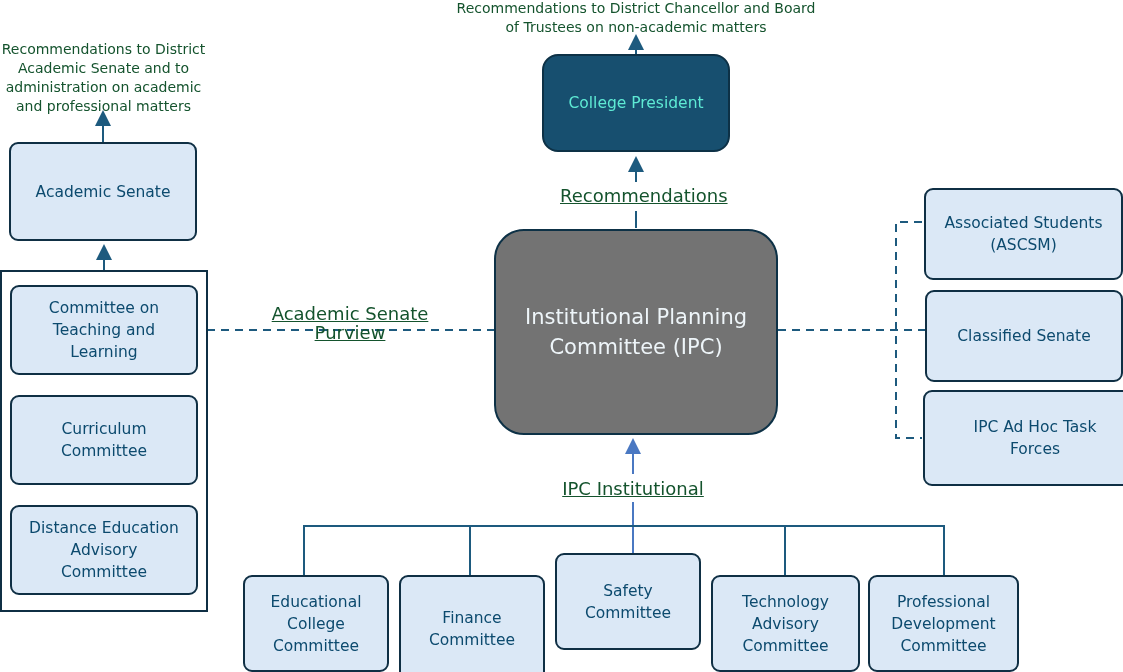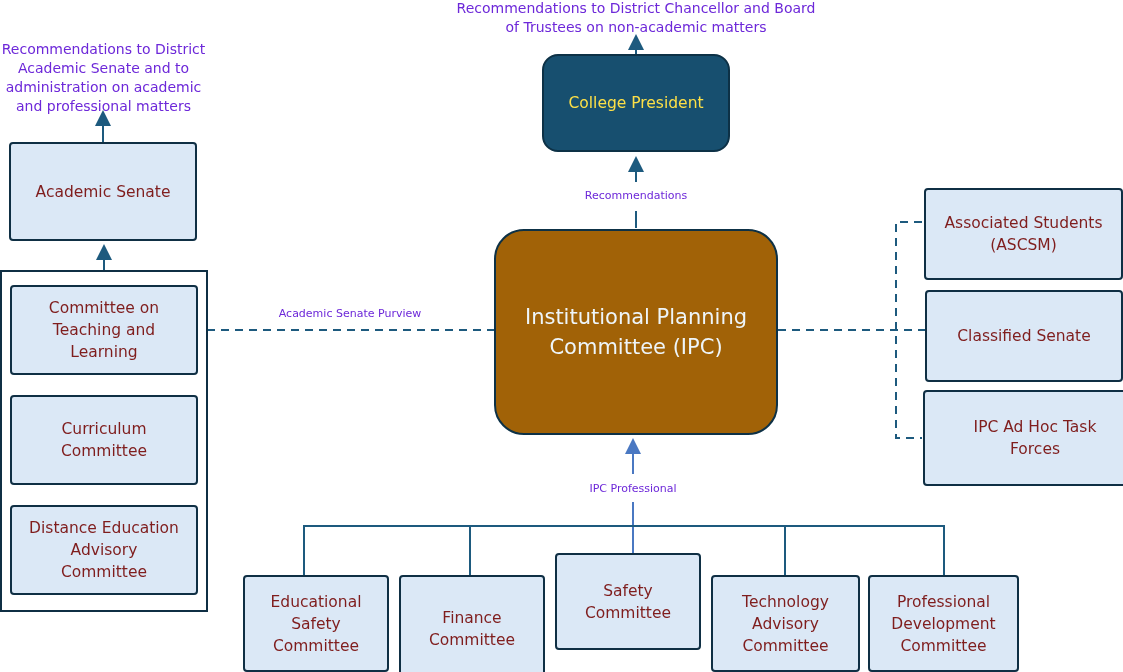--- a/index.html
+++ b/index.html
@@ -1,25 +1,25 @@
 <!DOCTYPE html>
 <html><head>
 <meta charset="utf-8">
 <style>
   html, body { margin:0; padding:0; background:#ffffff; }
   body { width:1123px; height:672px; position:relative; overflow:hidden;
          font-family:"DejaVu Sans", "Liberation Sans", sans-serif; color:#1a1a1a; }
   svg.connectors { position:absolute; left:0; top:0; width:1123px; height:672px; }
   .box { position:absolute; box-sizing:border-box; display:flex; align-items:center;
          justify-content:center; text-align:center; border:2px solid #0f2f44;
-         border-radius:4px; background:#dbe8f6; font-size:15.5px; line-height:22px; color:#7f1d1d; }
-  .dark { background:#174f6f; color:#fde047; border-color:#0d3146; border-radius:16px; }
-  .darker { background:#a16207; color:#eef5f9; border-color:#0d3146; border-radius:30px; font-size:21px; line-height:30px; }
-  .label { position:absolute; text-align:center; font-size:14px; line-height:19px; color:#6d28d9; }
-  .small { font-size:11px; }
+         border-radius:9px; background:#dbe8f6; font-size:15.5px; line-height:22px; color:#0c4a6e; }
+  .dark { background:#174f6f; color:#5eead4; border-color:#0d3146; border-radius:16px; }
+  .darker { background:#737373; color:#eef5f9; border-color:#0d3146; border-radius:30px; font-size:21px; line-height:30px; }
+  .label { position:absolute; text-align:center; font-size:14px; line-height:19px; color:#14532d; }
+  .small { font-size:18px;text-decoration:underline; }
   .group { position:absolute; box-sizing:border-box; border:2px solid #0f2f44; background:transparent; }
 </style>
 </head>
 <body>
 
 <svg class="connectors" viewBox="0 0 1123 672">
   <defs>
     <marker id="arr" markerWidth="8" markerHeight="8" refX="4" refY="4" orient="auto">
       <path d="M0,0 L8,4 L0,8 z" fill="#1d5a7e"></path>
     </marker>
@@ -63,19 +63,19 @@
 <div class="box" style="left:10px; top:285px; width:188px; height:90px; padding:0 18px;">Committee on Teaching and Learning</div>
 <div class="box" style="left:10px; top:395px; width:188px; height:90px; padding:0 25px;">Curriculum Committee</div>
 <div class="box" style="left:10px; top:505px; width:188px; height:90px; padding:0 16px;">Distance Education Advisory Committee</div>
 
 <div class="label small" style="left:250px; top:304px; width:200px;">Academic Senate Purview</div>
 
 <div class="box" style="left:924px; top:188px; width:199px; height:92px; padding:0 16px;">Associated Students (ASCSM)</div>
 <div class="box" style="left:925px; top:290px; width:198px; height:92px;">Classified Senate</div>
 <div class="box" style="left:923px; top:390px; width:224px; height:96px; padding:0 24px;">IPC Ad Hoc Task Forces</div>
 
-<div class="label small" style="left:550px; top:479px; width:166px;">IPC Professional</div>
+<div class="label small" style="left:550px; top:479px; width:166px;">IPC Institutional</div>
 
-<div class="box" style="left:243px; top:575px; width:146px; height:97px; padding:0 10px;">Educational Safety Committee</div>
+<div class="box" style="left:243px; top:575px; width:146px; height:97px; padding:0 10px;">Educational College Committee</div>
 <div class="box" style="left:399px; top:575px; width:146px; height:107px; padding:0 20px;">Finance Committee</div>
 <div class="box" style="left:555px; top:553px; width:146px; height:97px; padding:0 12px;">Safety Committee</div>
 <div class="box" style="left:711px; top:575px; width:149px; height:97px; padding:0 20px;">Technology Advisory Committee</div>
 <div class="box" style="left:868px; top:575px; width:151px; height:97px; padding:0 6px;">Professional Development Committee</div>
 
 </body></html>

